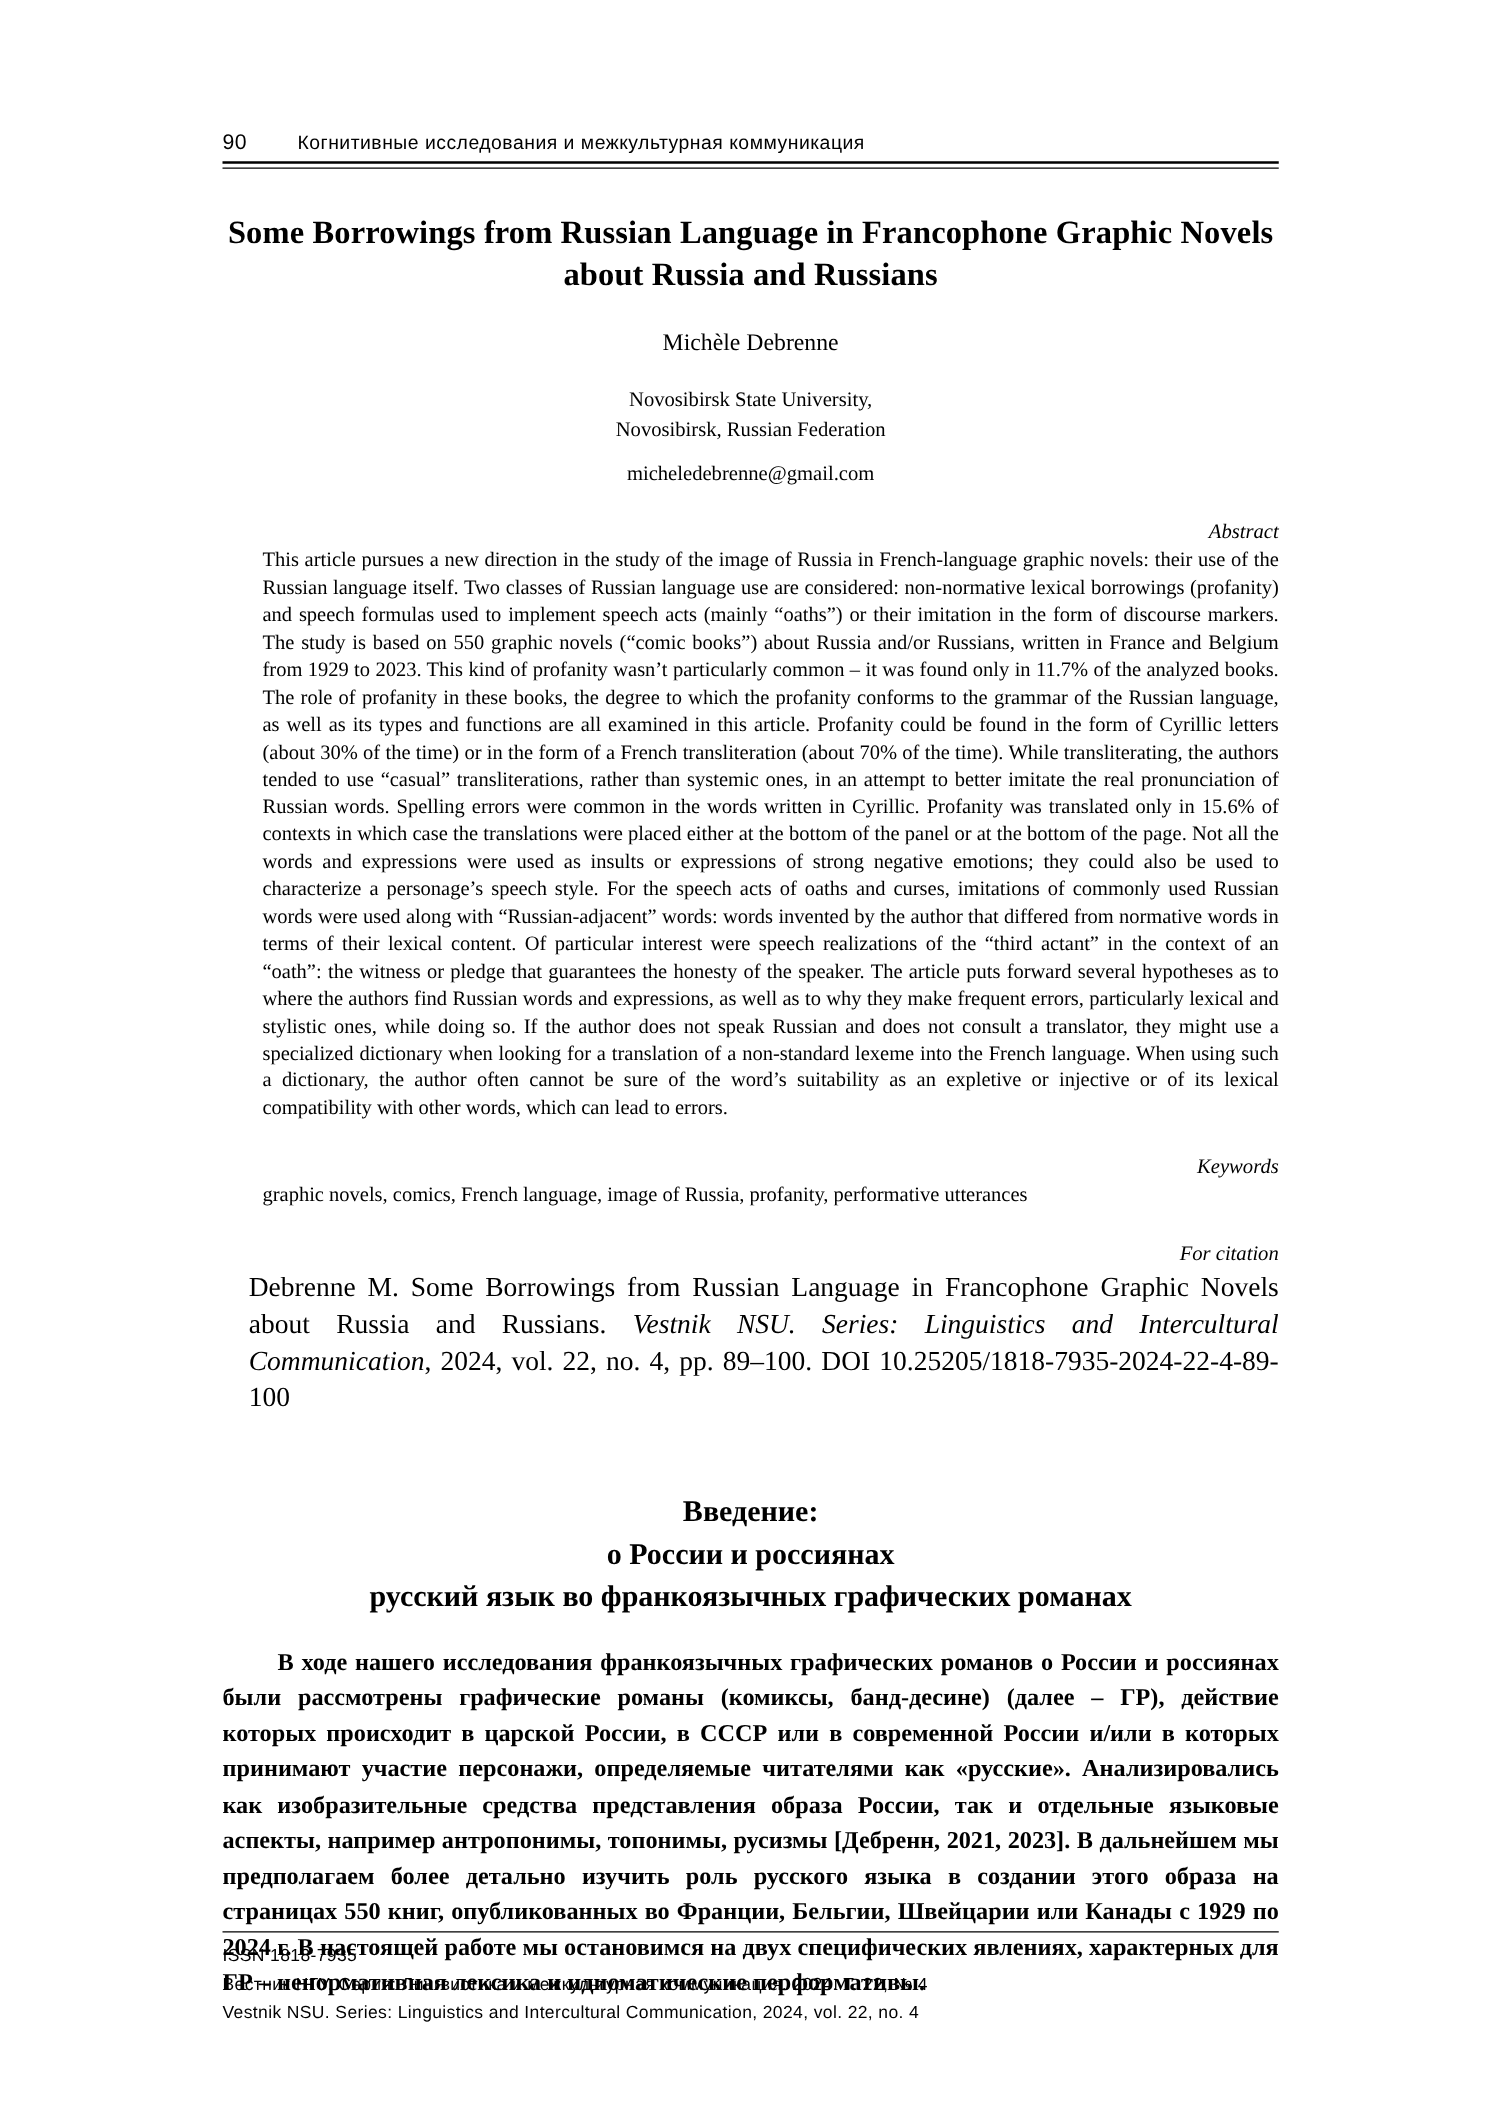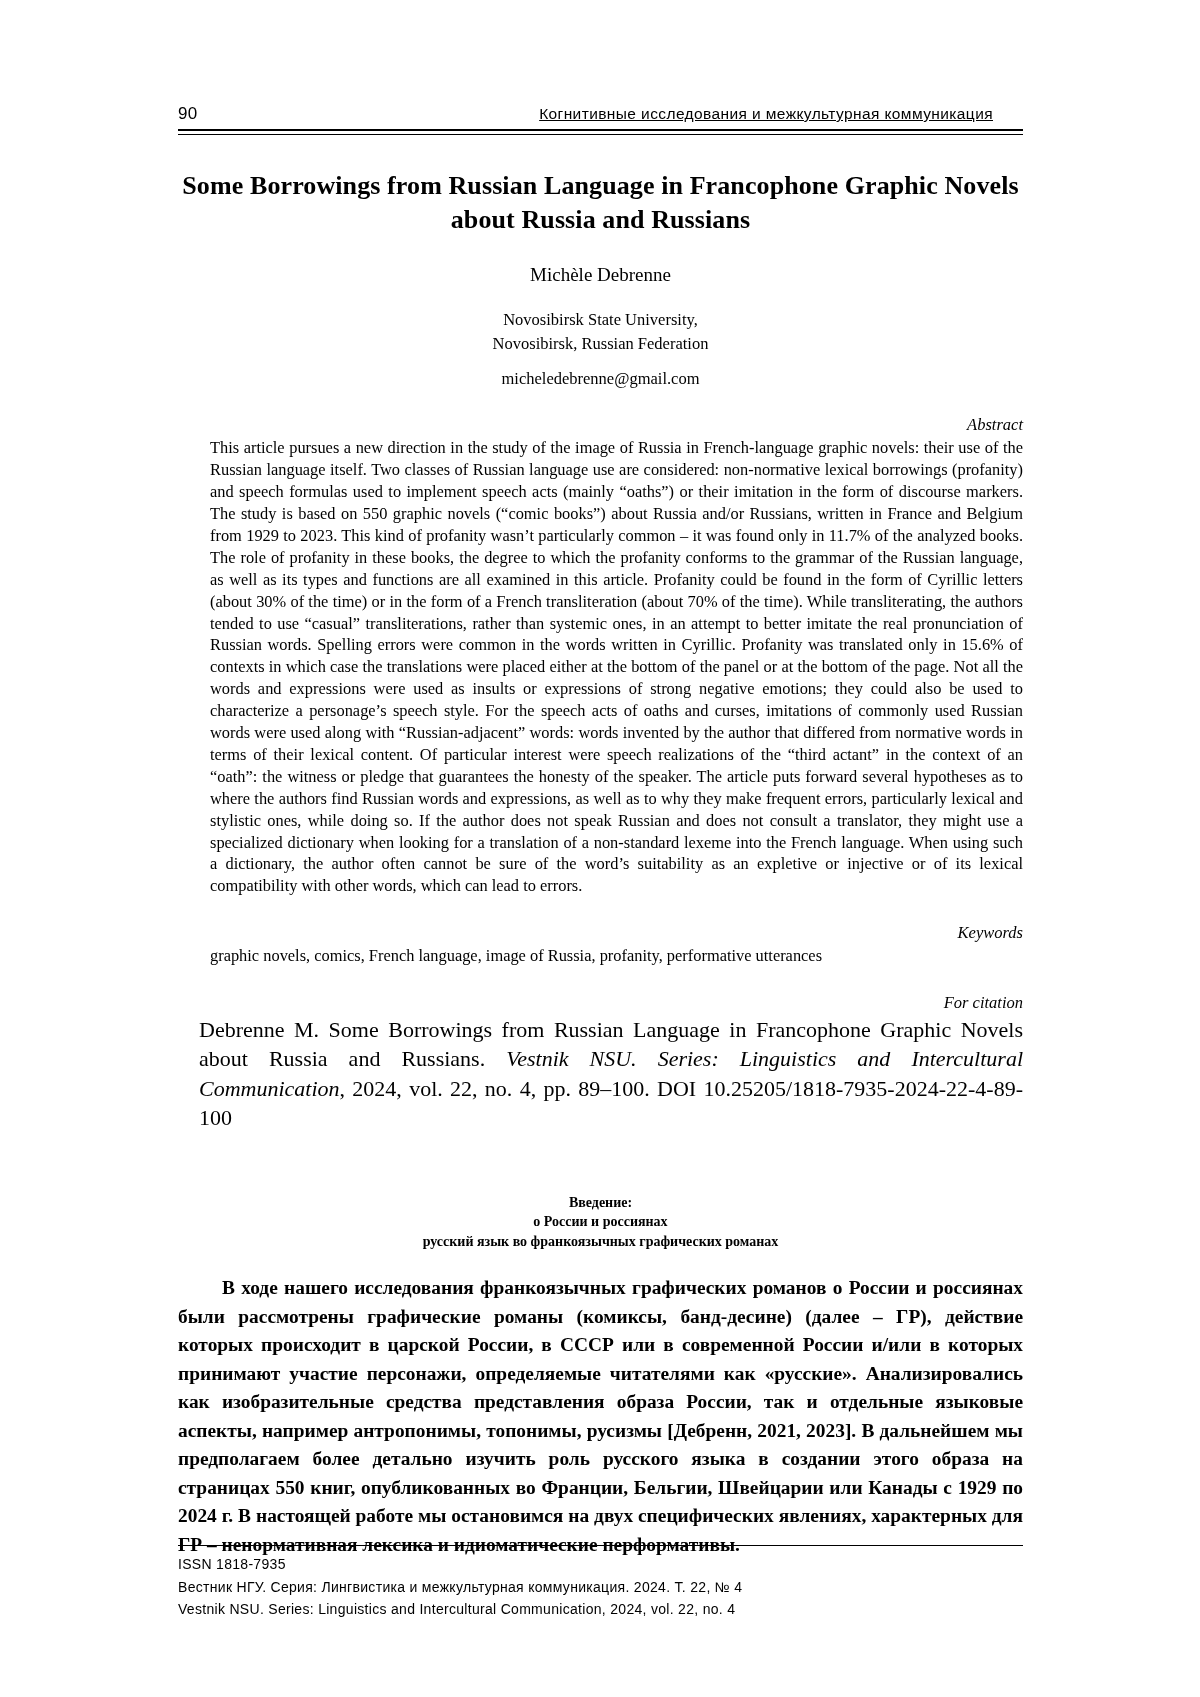--- a/index.html
+++ b/index.html
@@ -37,23 +37,22 @@
     font-size: 15.5px;
     letter-spacing: 0.4px;
   }
   .runhead .pageno {
     width: 60px;
     font-size: 17px;
     font-family: "Liberation Sans", sans-serif;
   }
   .runhead .journal {
     flex: 1;
-    text-align: right;
+    text-align: left;
     padding-right: 30px;
-    text-decoration: underline;
   }
   .rule-double {
     margin-top: 5px;
     border-top: 2px solid #000;
     border-bottom: 1px solid #000;
     height: 3px;
   }
 
   
   .title {
@@ -111,21 +110,21 @@
     font-size: 22px;
     line-height: 1.335;
     text-align: justify;
   }
   .cite-body i { font-style: italic; }
 
   
   .ru-head {
     margin-top: 60px;
     text-align: center;
-    font-size: 14px;
+    font-size: 24px;
     font-weight: bold;
     line-height: 1.42;
   }
   .ru-body {
     margin-top: 22px;
     font-size: 19.4px;
     line-height: 1.47;
     text-align: justify;
     text-indent: 44px;
     font-weight: bold;

